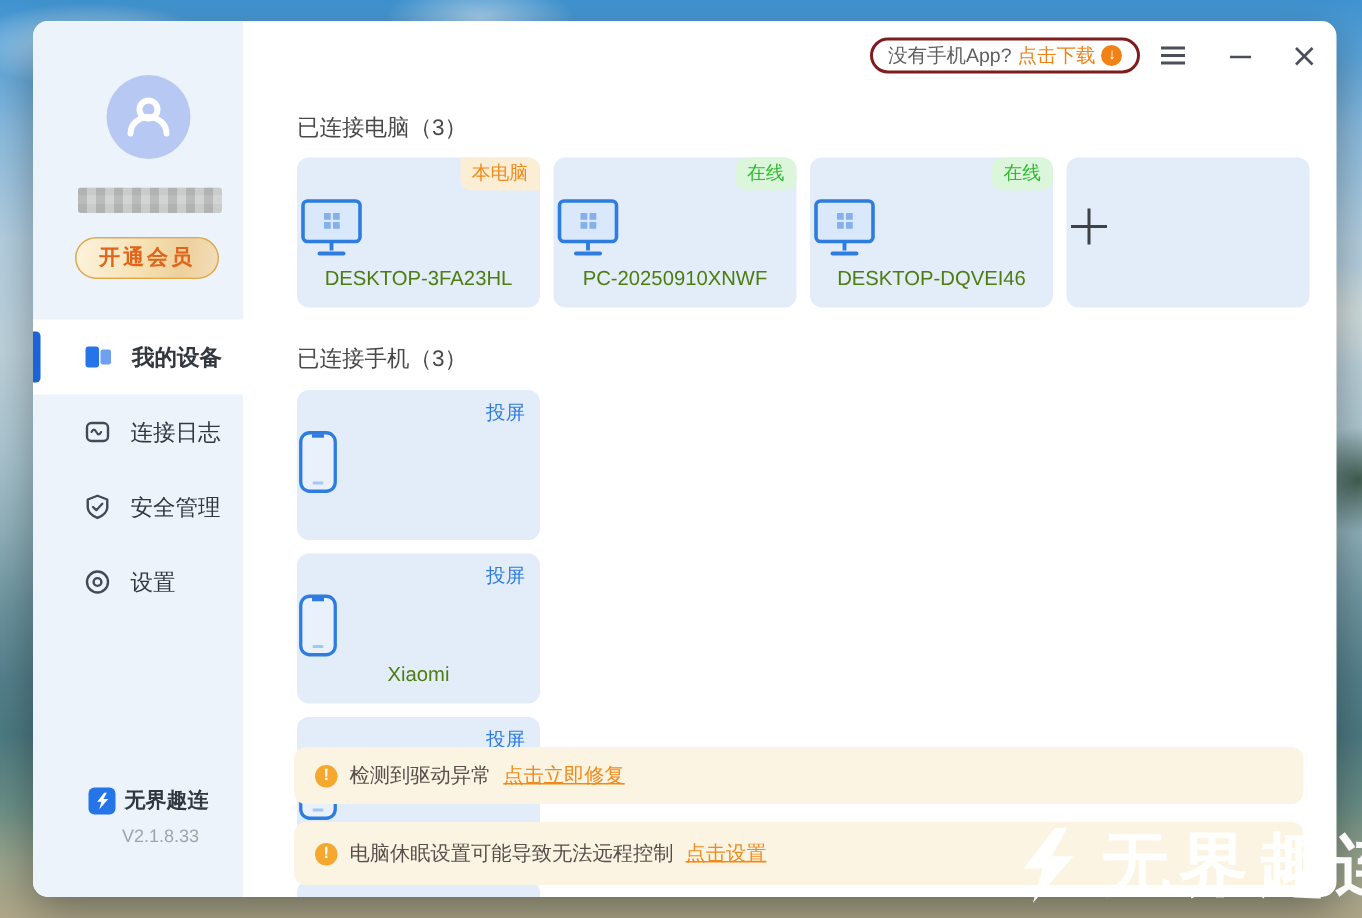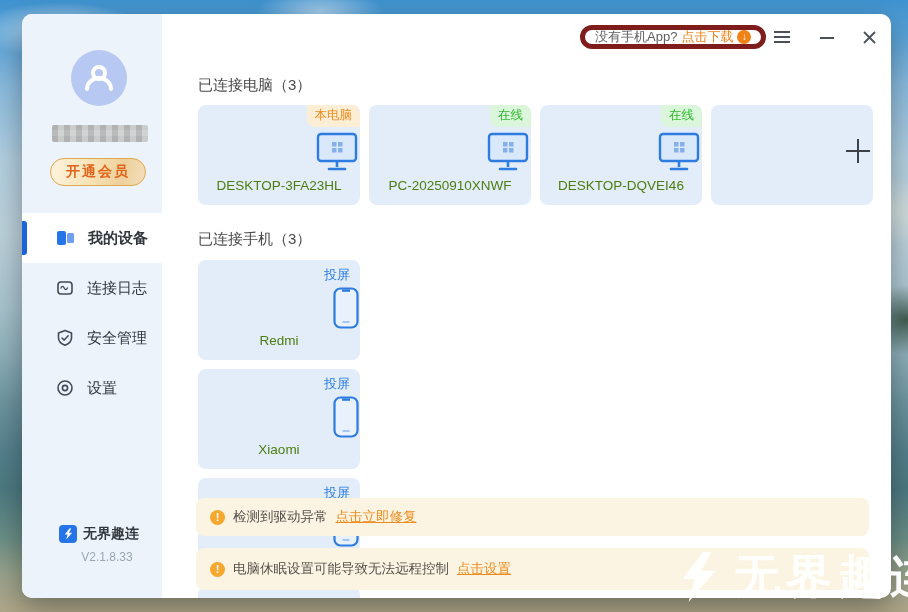--- a/index.html
+++ b/index.html
@@ -62,48 +62,48 @@
   .brand-logo {
     width:18px; height:18px; border-radius:4px; background:#2574e8;
     display:flex; align-items:center; justify-content:center;
   }
   .brand-name { font-size:14px; font-weight:bold; color:#33383f; }
   .version { margin-top:7px; font-size:12px; color:#9aa6b2;padding-left:16px; }
 
   
   .dl-pill {
     position:absolute; left:558px; top:11px; height:24px; padding:0 10px;
-    border:5px solid #7f1d1d; border-radius:13px; background:#fff;
+    border:2px solid #7f1d1d; border-radius:13px; background:#fff;
     display:flex; align-items:center; gap:4px; font-size:13px; color:#5f5f5f; cursor:pointer;
   }
   .dl-pill .dl-link { color:#f08218; }
   .dl-icon {
     width:14px; height:14px; border-radius:50%; background:#f08218; color:#fff;
     font-size:10px; line-height:14px; text-align:center; font-weight:bold;
   }
   .win-btn { position:absolute; top:13px; width:22px; height:20px; display:flex; align-items:center; justify-content:center; cursor:pointer; color:#4b5058; }
   .btn-menu { left:749px; } .btn-min { left:794px; } .btn-close { left:836px; }
 
   
   .section-title { position:absolute; left:176px; font-size:15px; color:#4a4a4a; }
   .st-1 { top:62px; } .st-2 { top:216px; }
   .card-row { position:absolute; left:176px; display:flex; gap:9px; }
   .row-1 { top:91px; } .row-2 { top:246px;flex-direction:column; }
   .card {
     position:relative; width:162px; height:100px; border-radius:8px; background:#e2edf9;
-    display:flex; flex-direction:column; align-items:flex-end; cursor:pointer;
+    display:flex; flex-direction:column; align-items:flex-start; cursor:pointer;
   }
   .card .dev-icon { margin-top:26px; }
   .card .dev-name { position:absolute; bottom:12px; width:100%; text-align:center; font-size:13.5px; color:#4d7c0f; }
   .badge {
     position:absolute; top:0; right:0; padding:2px 8px 3px;
     font-size:12.5px; border-radius:0 8px 0 8px;
   }
   .badge-self { background:#fcedd5; color:#ef8b1c; }
-  .badge-online { background:#dcf6dc; color:#30b830; }
+  .badge-online { background:#dcf6dc; color:#30b830;border-radius:8px; }
   .badge-cast { position:absolute; top:6px; right:10px; font-size:13px; color:#2e7ce0; }
   .card.add { justify-content:center; }
   .card.add .plus { margin-top:-8px; }
   .card.add .add-label { position:absolute; bottom:12px; width:100%; text-align:center; font-size:13.5px; color:#33373d; }
 
   
   .notif {
     position:absolute; left:174px; width:673px; border-radius:8px; background:#fcf4e3;
     display:flex; align-items:center; padding:0 14px; gap:8px; font-size:13.5px; color:#55504a;
   }
@@ -266,21 +266,20 @@
   <div class="section-title st-2">已连接手机（3）</div>
   <div class="card-row row-2">
 
     <div class="card">
       <span class="badge-cast">投屏</span>
       <svg class="dev-icon" width="28" height="44" viewBox="0 0 28 44">
         <rect x="2.5" y="2.5" width="23" height="39" rx="6" fill="#e8f1fc" stroke="#2e7ce0" stroke-width="2.2"></rect>
         <line x1="10" y1="4.6" x2="18" y2="4.6" stroke="#2e7ce0" stroke-width="2.4"></line>
         <line x1="10.5" y1="36" x2="17.5" y2="36" stroke="#a5c6ef" stroke-width="2"></line>
       </svg>
-      <span class="dev-name">Redmi</span>
     </div>
 
     <div class="card">
       <span class="badge-cast">投屏</span>
       <svg class="dev-icon" width="28" height="44" viewBox="0 0 28 44">
         <rect x="2.5" y="2.5" width="23" height="39" rx="6" fill="#e8f1fc" stroke="#2e7ce0" stroke-width="2.2"></rect>
         <line x1="10" y1="4.6" x2="18" y2="4.6" stroke="#2e7ce0" stroke-width="2.4"></line>
         <line x1="10.5" y1="36" x2="17.5" y2="36" stroke="#a5c6ef" stroke-width="2"></line>
       </svg>
       <span class="dev-name">Xiaomi</span>

